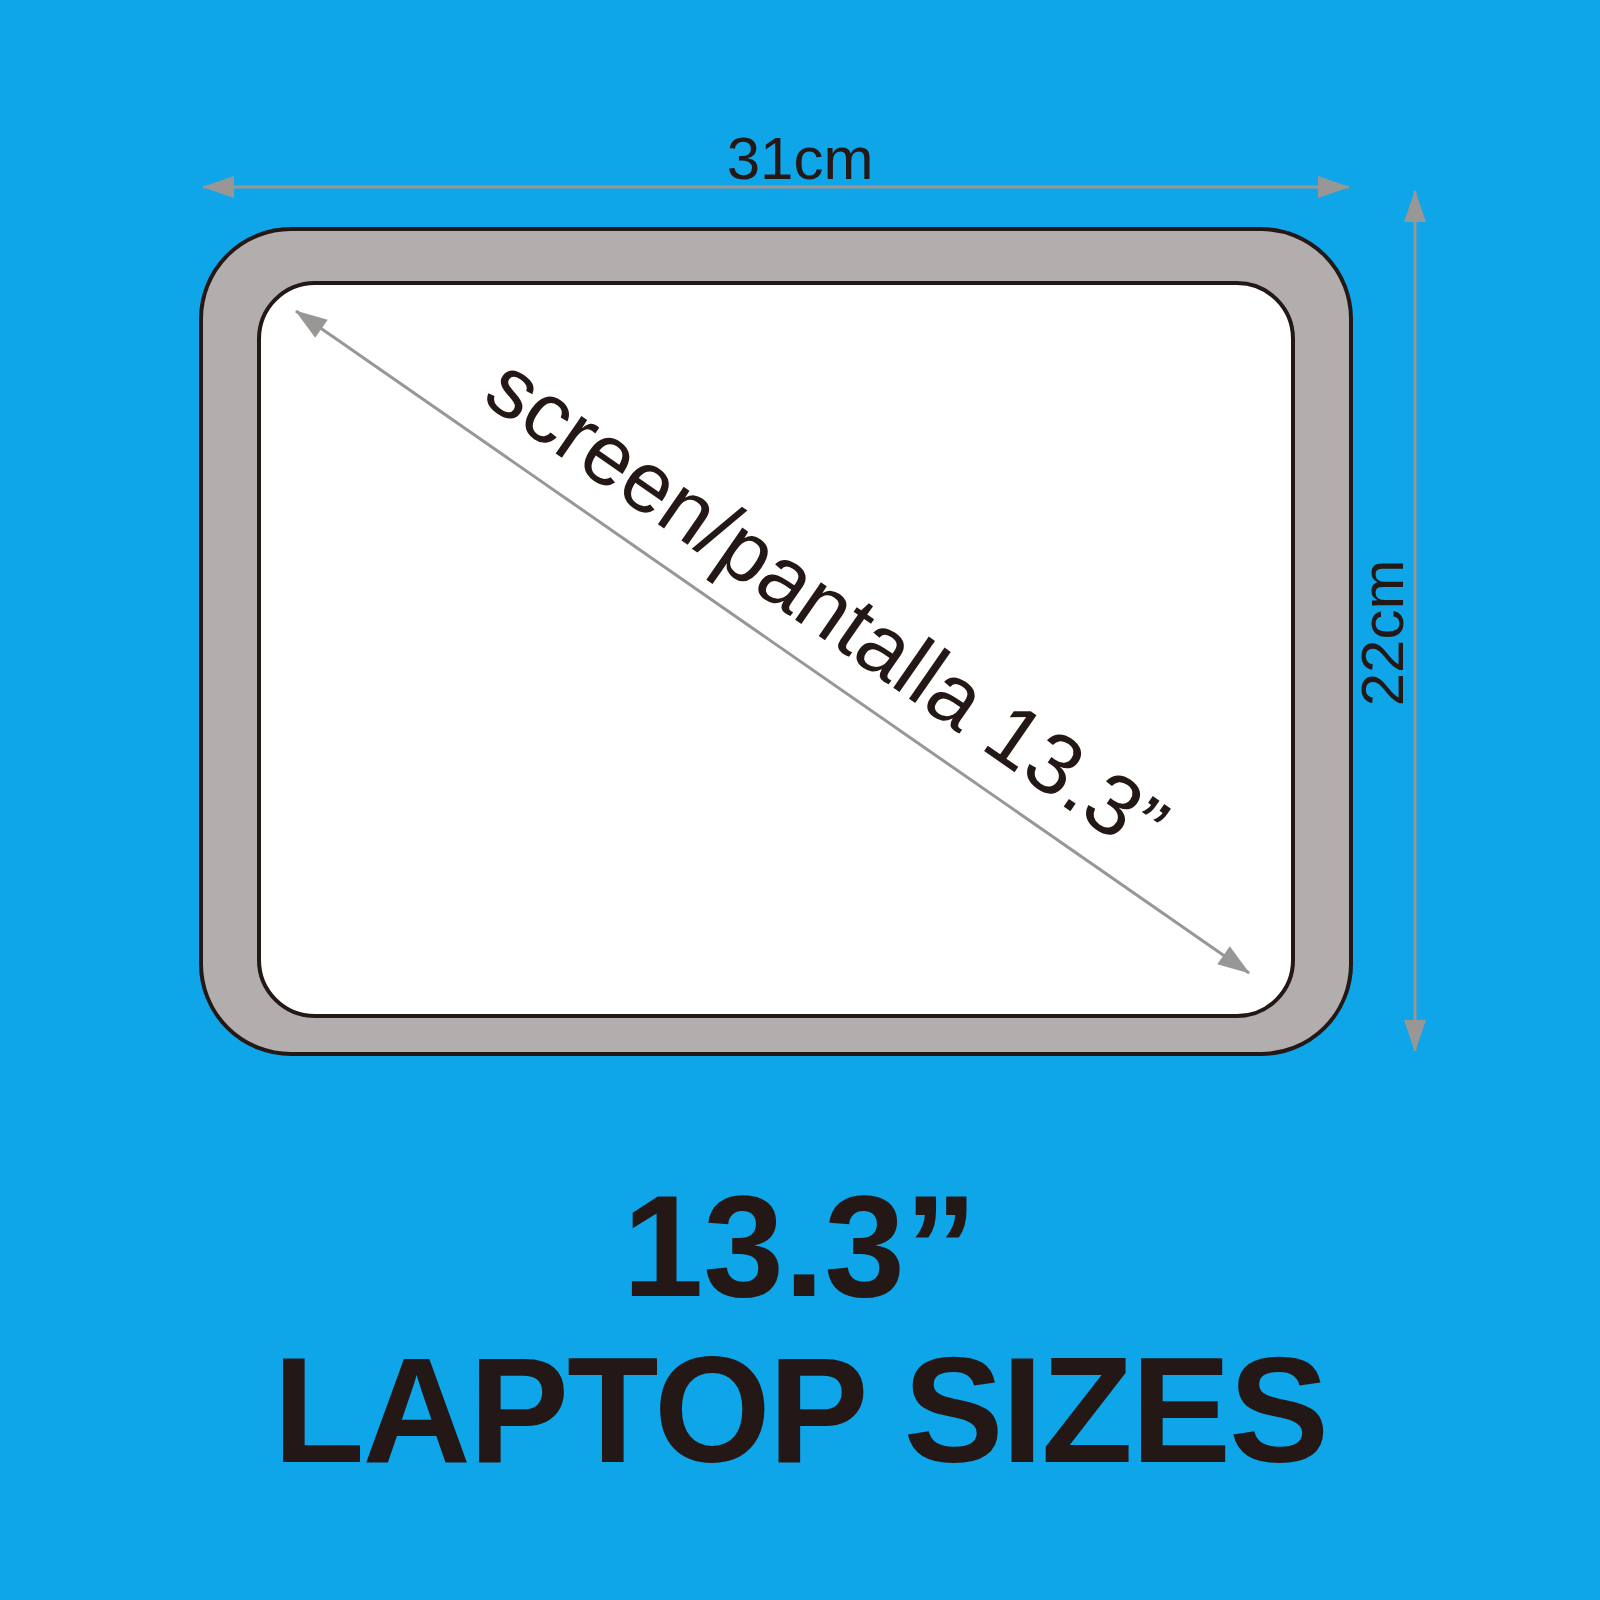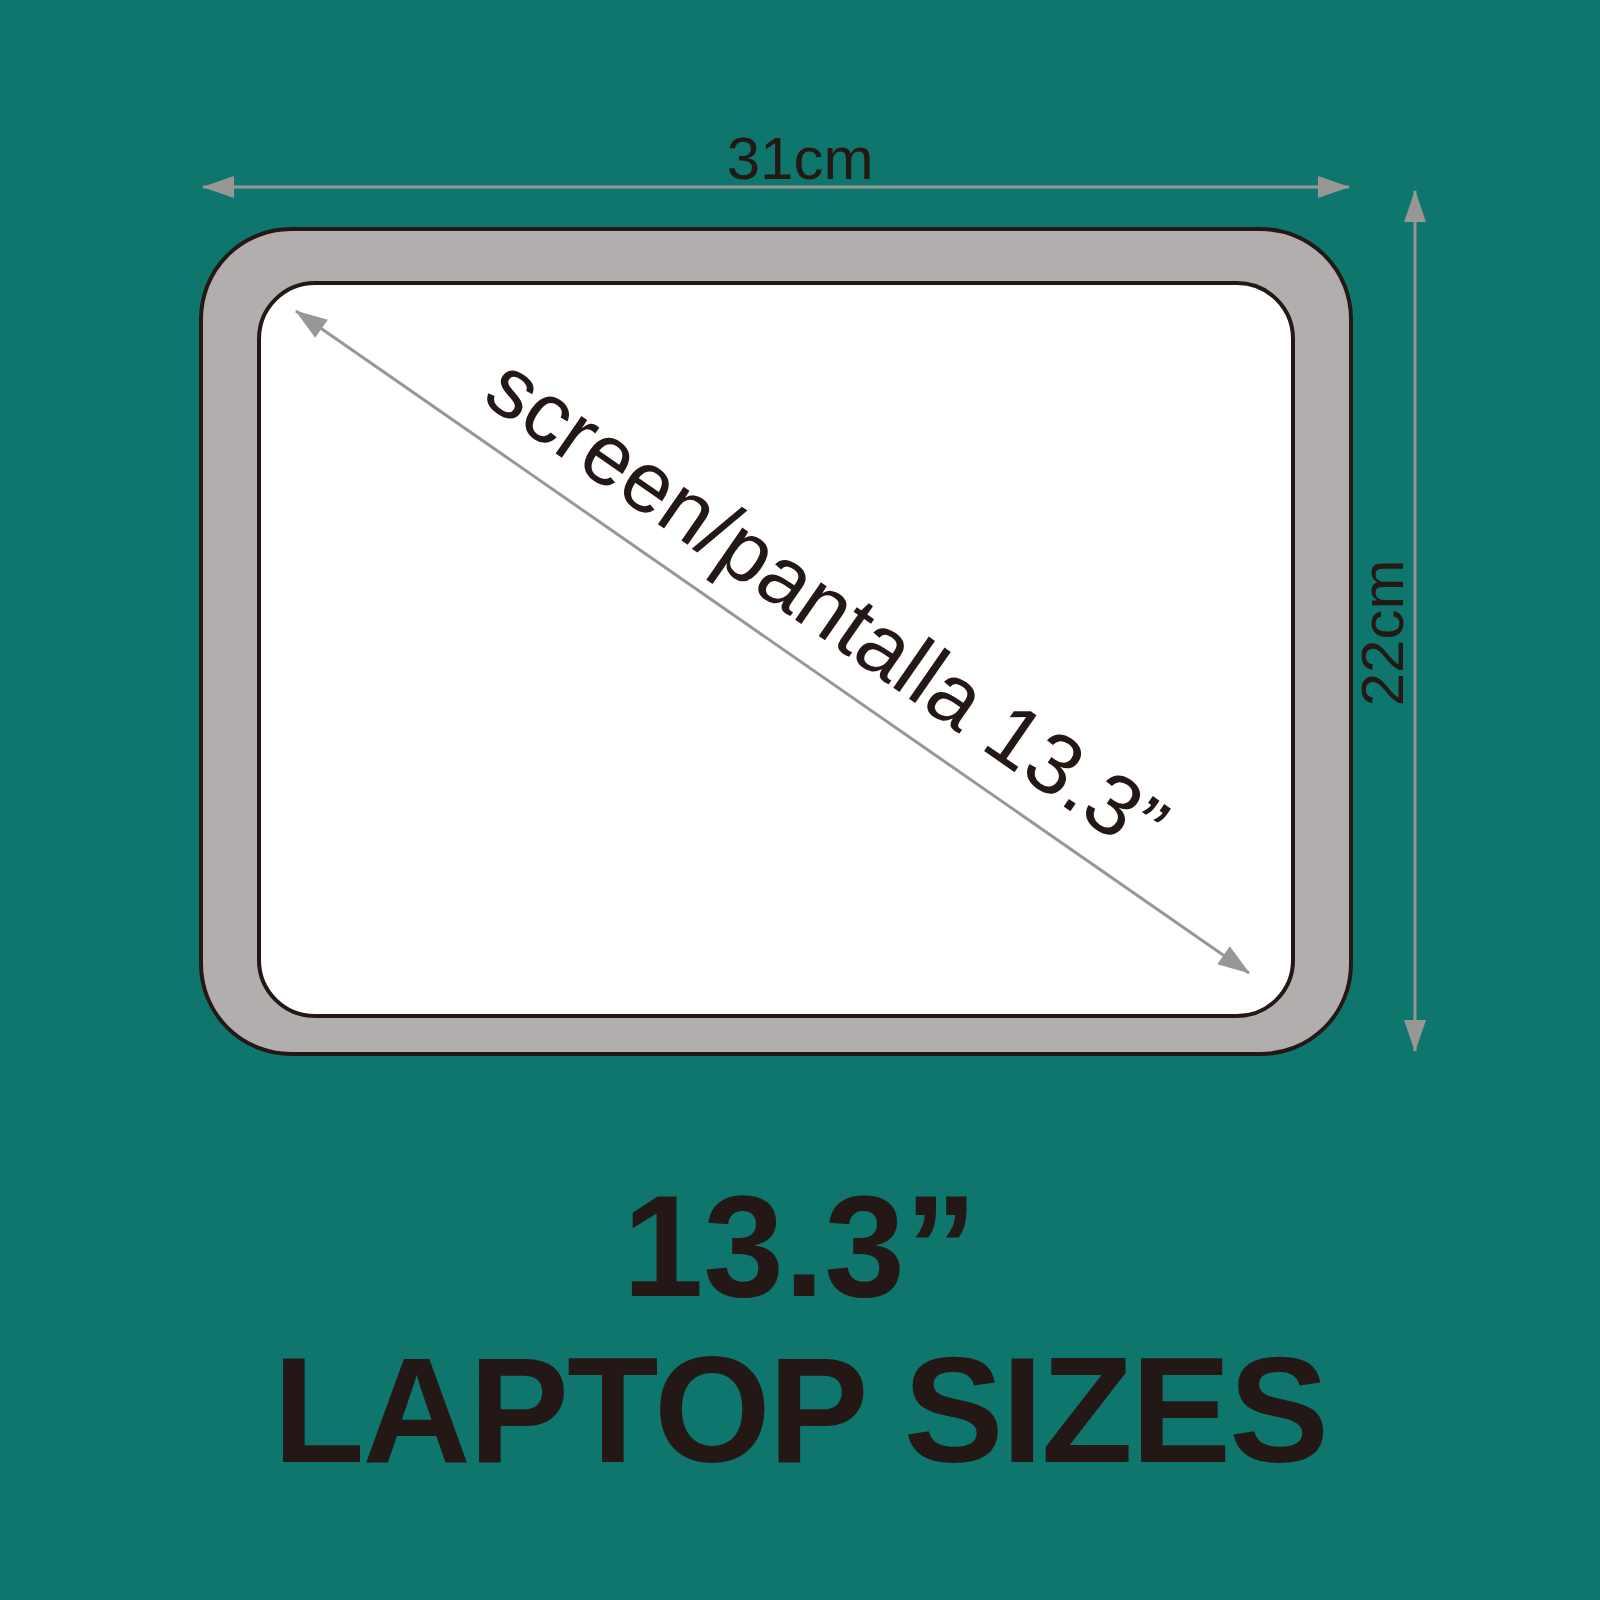--- a/index.html
+++ b/index.html
@@ -4,21 +4,21 @@
 <style>
   html, body {
     margin: 0;
     padding: 0;
     background: #ffffff;
   }
   .canvas {
     position: relative;
     width: 1600px;
     height: 1600px;
-    background: #0f766e;
+    background: #0ea5e9;
     overflow: hidden;
     font-family: "Liberation Sans", sans-serif;
   }
   svg { display: block; }
   text {
     font-family: "Liberation Sans", sans-serif;
   }
 </style>
 </head>
 <body>

